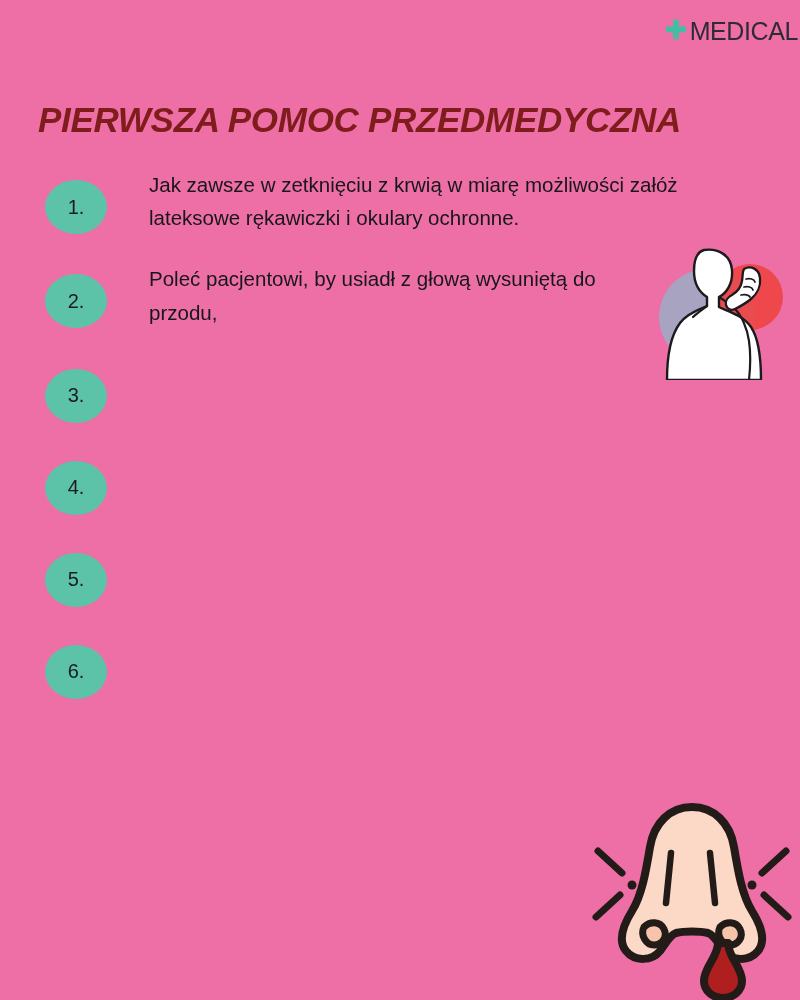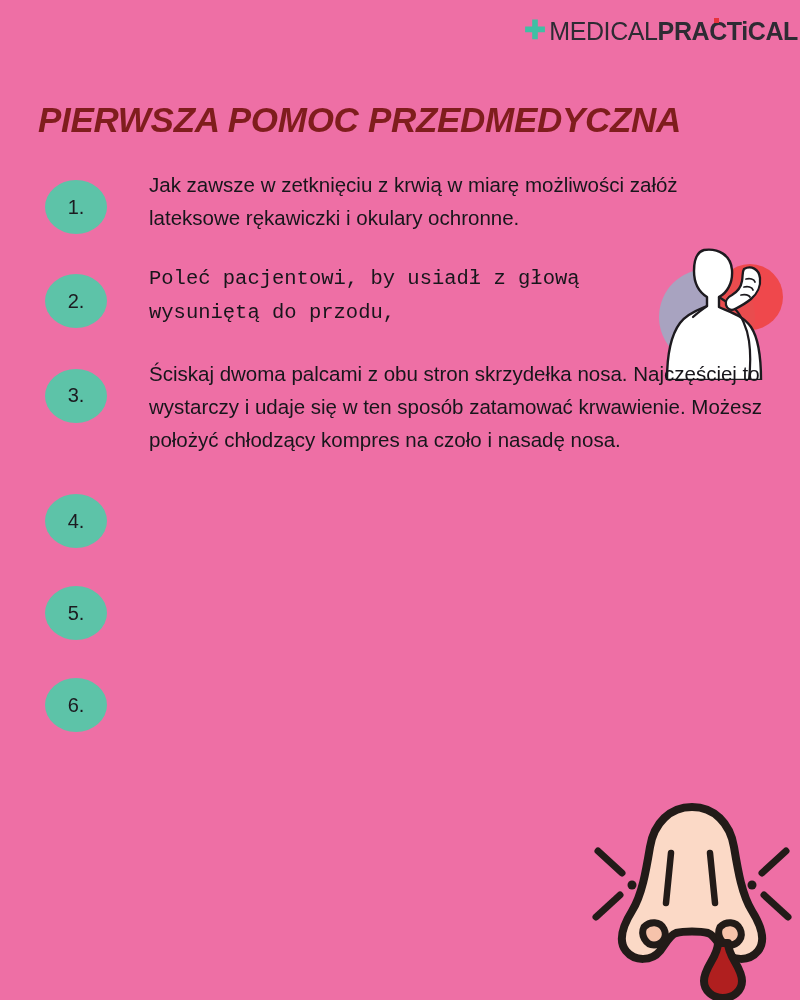--- a/index.html
+++ b/index.html
@@ -110,21 +110,21 @@
   }
 
   .step-1 { margin-bottom: 28px; }
   .step-2 { margin-bottom: 28px; }
   .step-3 { margin-bottom: 26px; }
   .step-4 { margin-bottom: 26px; }
   .step-5 { margin-bottom: 26px; }
   .step-6 { margin-bottom: 0; }
 
   .step-2 .step-text,
-  .step-6 .step-text { margin-right: 170px; font-family: Liberation Mono, monospace; }
+  .step-6 .step-text { margin-right: 170px; }
 
   
   .person-illo {
     position: absolute;
     top: 245px;
     right: 8px;
     width: 145px;
     height: 135px;
     z-index: 1;
     pointer-events: none;
@@ -143,21 +143,20 @@
 </style>
 </head>
 <body>
 
 <div class="logo">
   <svg class="logo-cross" viewBox="0 0 26 26">
     <path d="M10.2 1.5 h5.6 v7.1 h7.1 v5.6 h-7.1 v7.1 h-5.6 v-7.1 h-7.1 v-5.6 h7.1 z" fill="#3fbfa4"></path>
   </svg>
   <div class="logo-text">
     <span class="logo-word-1">MEDICAL</span>
-      <span class="logo-word-2"><span>PRACTiCAL</span><span class="logo-dot"></span></span>
   </div>
 </div>
 
 <h1 class="title">PIERWSZA POMOC PRZEDMEDYCZNA</h1>
 
 <svg class="person-illo" viewBox="0 0 145 135">
   <circle cx="60" cy="72" r="48" fill="#a8a3c0"></circle>
   <circle cx="103" cy="52" r="33" fill="#ef4444" opacity="0.92"></circle>
   <g>
     <path d="M57 5 C71 3 84 10 85 25 C86 38 80 48 72 52 L72 62 C80 66 96 70 104 82 C112 94 114 112 114 135 L20 135 C20 112 24 90 33 78 C41 67 54 64 60 61 L60 52 C52 47 47 38 47 26 C47 14 50 7 57 5 Z" fill="#ffffff" stroke="#1d1a1f" stroke-width="2.4" stroke-linejoin="round"></path>
@@ -178,21 +177,20 @@
     <div class="step-text">Jak zawsze w zetknięciu z krwią w miarę możliwości załóż lateksowe rękawiczki i okulary ochronne.</div>
   </div>
 
   <div class="step step-2">
     <div class="step-badge">2.</div>
     <div class="step-text">Poleć pacjentowi, by usiadł z głową wysuniętą do przodu,</div>
   </div>
 
   <div class="step step-3">
     <div class="step-badge">3.</div>
-    <div class="step-text">Ściskaj dwoma palcami z obu stron skrzydełka nosa. Najczęściej to wystarczy i udaje się w ten sposób zatamować krwawienie. Możesz położyć chłodzący kompres na czoło i nasadę nosa.</div>
   </div>
 
   <div class="step step-4">
     <div class="step-badge">4.</div>
   </div>
 
   <div class="step step-5">
     <div class="step-badge">5.</div>
   </div>
 

